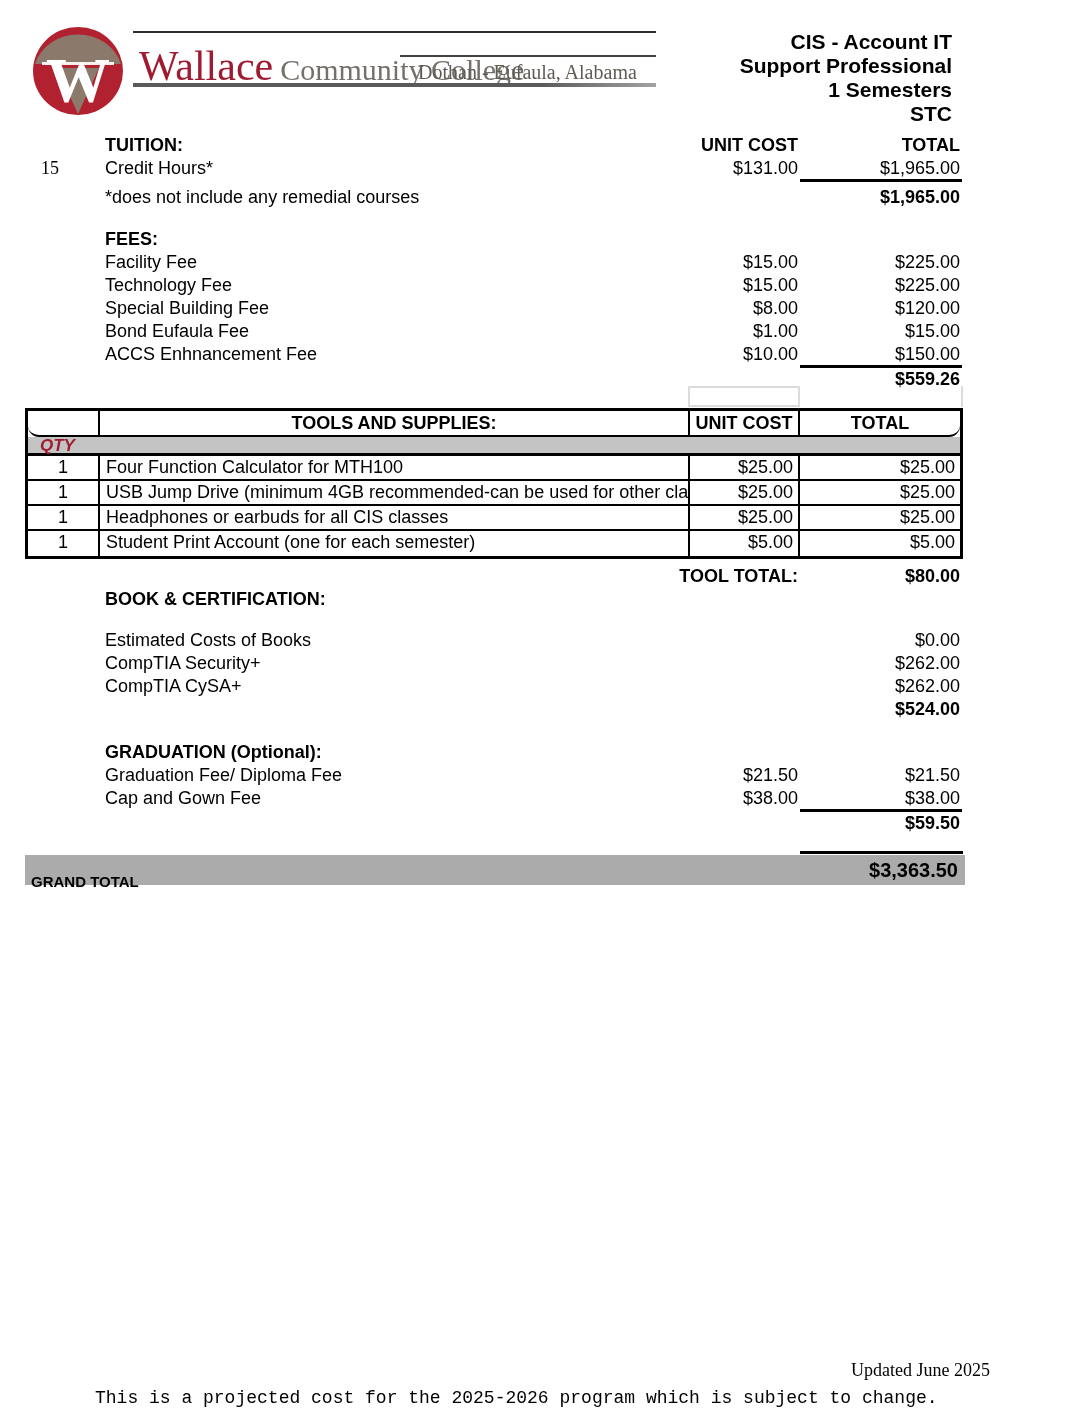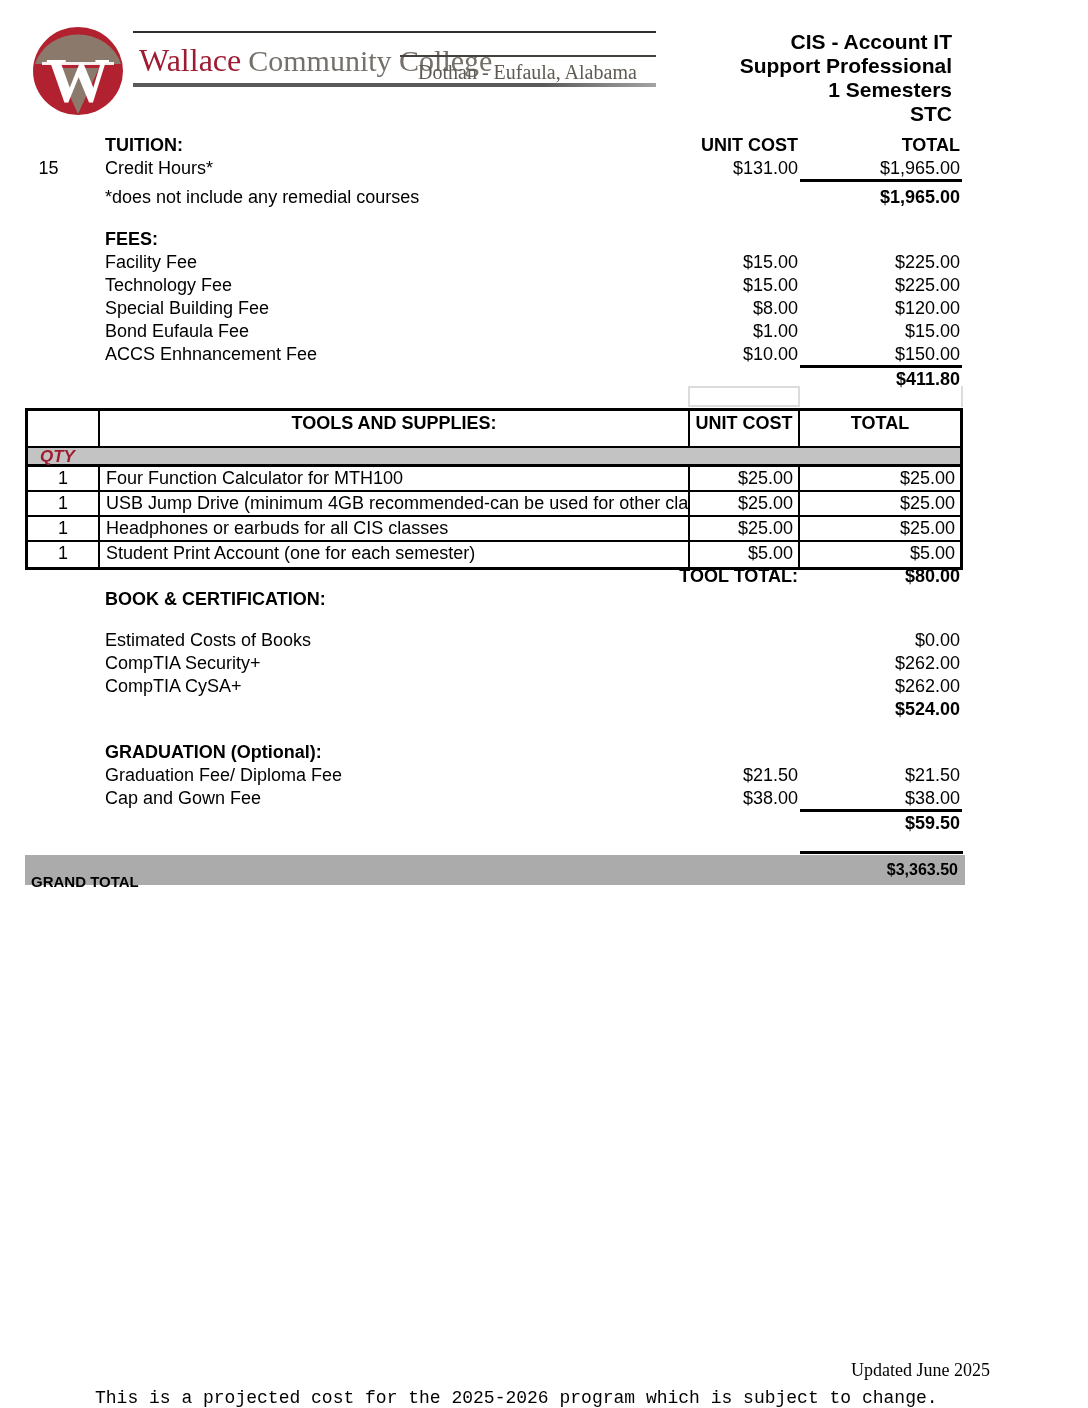--- a/index.html
+++ b/index.html
@@ -6,64 +6,64 @@
   .page {
     position:relative; width:1088px; height:1408px; background:#ffffff;
     font-family:"Liberation Sans", sans-serif; color:#000; overflow:hidden;
   }
   .bold { font-weight:bold; }
 
   
   .logo { position:absolute; left:32px; top:26px; width:92px; height:90px; }
   .hdr-topline { position:absolute; left:133px; top:31px; width:523px; height:2px; background:#2f2f2f; }
   .hdr-name { position:absolute; left:139px; top:42px; white-space:nowrap; }
-  .hdr-wallace { font-family:"Liberation Serif", serif; font-size:32px; color:#9e1b32; }
+  .hdr-wallace { font-family:"Liberation Serif", serif; font-size:42px; color:#9e1b32; }
   .hdr-cc { font-family:"Liberation Serif", serif; font-size:30px; color:#75706a; margin-left:7px; }
   .hdr-locline { position:absolute; left:400px; top:55px; width:256px; height:2px; background:#45413c; }
   .hdr-loc { position:absolute; left:418px; top:61px; font-family:"Liberation Serif", serif; font-size:20px; color:#5f5b54; }
   .hdr-botline { position:absolute; left:133px; top:83px; width:523px; height:4px;
                  background:linear-gradient(to right, #5a5a5a 78%, #a3a3a3); }
   .program { position:absolute; top:30px; right:136px; text-align:right;
              font-weight:bold; font-size:21px; line-height:24px; }
 
   
   .row { position:absolute; left:0; width:868px; height:23px; line-height:23px; font-size:18px; }
-  .c-qty   { position:absolute; left:12px;  width:73px;  text-align:center; }
+  .c-qty   { position:absolute; left:41px;  width:73px;  text-align:left;font-family:Liberation Serif, serif; }
   .c-desc  { position:absolute; left:105px; white-space:nowrap; }
   .c-unit  { position:absolute; left:598px; width:200px; text-align:right; }
   .c-total { position:absolute; left:780px; width:180px; text-align:right; }
   .rule { position:absolute; left:800px; width:162px; height:3px; background:#000; }
 
   
   .ghost-box  { position:absolute; left:688px; top:386px; width:112px; height:21px;
                 border:2px solid #dcdcdc; box-sizing:border-box; }
   .ghost-line { position:absolute; left:961px; top:386px; width:2px; height:21px; background:#dcdcdc; }
 
   
   .tools-table { position:absolute; left:25px; top:408px; width:938px;
                  border:3px solid #000; box-sizing:border-box; background:#fff; }
   .trow { display:flex; height:25px; line-height:23px; font-size:18px;
           border-bottom:2px solid #000; box-sizing:border-box; }
   .trow.last { border-bottom:none; }
-  .thead { height:37px; line-height:24px; font-weight:bold; }
+  .thead { height:26px; line-height:24px; font-weight:bold;border-radius:11px; }
   .t-qty   { width:72px;  border-right:2px solid #000; text-align:center; box-sizing:border-box; }
   .t-desc  { width:590px; border-right:2px solid #000; padding-left:6px;
              white-space:nowrap; overflow:hidden; box-sizing:border-box; }
   .t-desc.center { text-align:center; padding-left:0; }
   .t-unit  { width:110px; border-right:2px solid #000; text-align:right; padding-right:5px; box-sizing:border-box; }
   .t-total { flex:1; text-align:right; padding-right:5px; }
   .qty-band { height:19px; line-height:17px; background:#c3c3c3; border-bottom:3px solid #000;
               font-style:italic; font-weight:bold; color:#9e1b30; padding-left:12px;
               font-size:17px; box-sizing:border-box; }
 
   
   .gt-rule { position:absolute; left:800px; top:851px; width:163px; height:3px; background:#000; }
   .grand-bar { position:absolute; left:25px; top:855px; width:940px; height:30px; background:#ababab; }
   .grand-bar .gt-label { position:absolute; left:6px; top:0; line-height:30px; font-size:15px; font-weight:bold;margin-top:12px; }
-  .grand-bar .gt-value { position:absolute; right:7px; top:0; line-height:30px; font-size:16px; font-weight:bold; }
+  .grand-bar .gt-value { position:absolute; right:7px; top:0; line-height:30px; font-size:20px; font-weight:bold; }
 
   
   .footer-note    { position:absolute; left:95px; top:1388px; font-family:Liberation Mono, monospace; font-size:18px; }
   .footer-updated { position:absolute; right:98px; top:1360px; font-family:"Liberation Serif", serif; font-size:18px; }
 </style>
 </head>
 <body>
 
 <div class="page">
 
@@ -131,21 +131,21 @@
     <span class="c-unit">$1.00</span>
     <span class="c-total">$15.00</span>
   </div>
   <div class="row" style="top:343px">
     <span class="c-desc">ACCS Enhnancement Fee</span>
     <span class="c-unit">$10.00</span>
     <span class="c-total">$150.00</span>
   </div>
   <div class="rule" style="top:365px"></div>
   <div class="row" style="top:368px">
-    <span class="c-total bold">$411.80</span>
+    <span class="c-total bold">$559.26</span>
   </div>
 
   <div class="ghost-box"></div>
   <div class="ghost-line"></div>
 
   <div class="tools-table">
     <div class="trow thead">
       <div class="t-qty"></div>
       <div class="t-desc center">TOOLS AND SUPPLIES:</div>
       <div class="t-unit" style="text-align:center; padding-right:0">UNIT COST</div>

